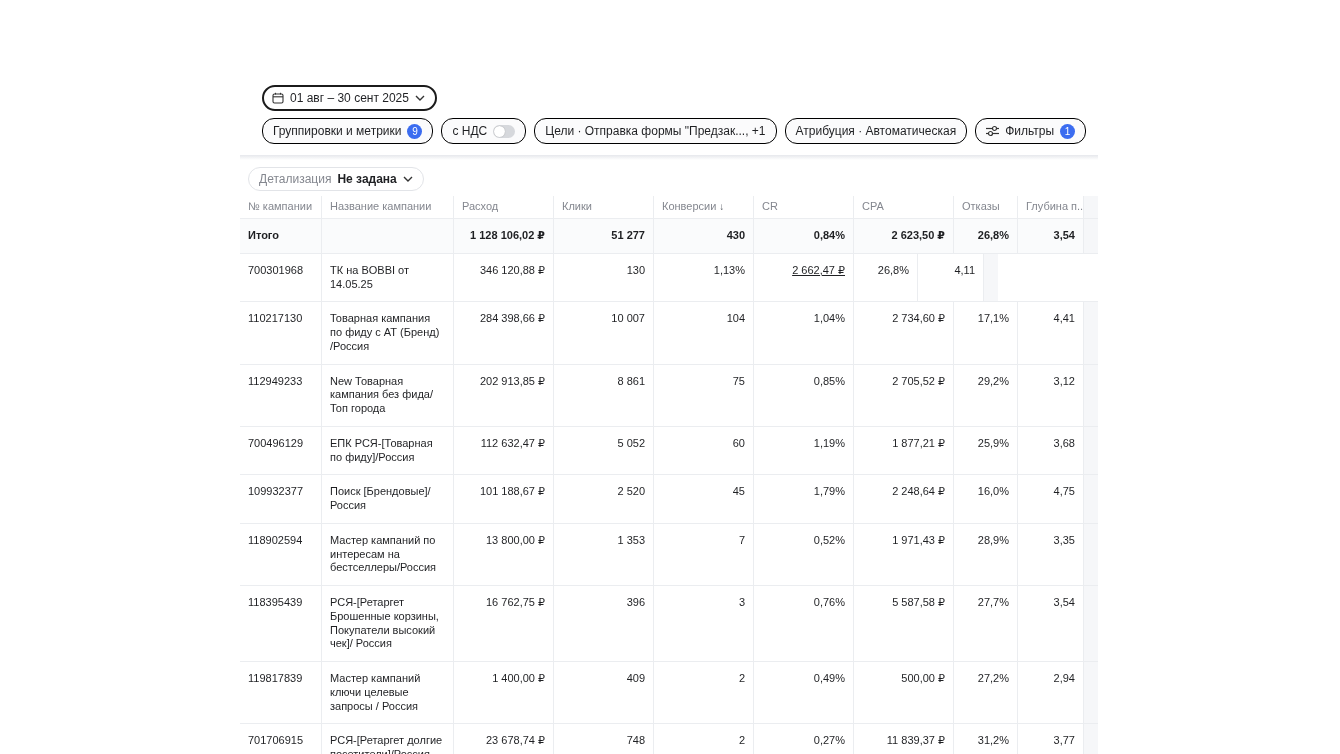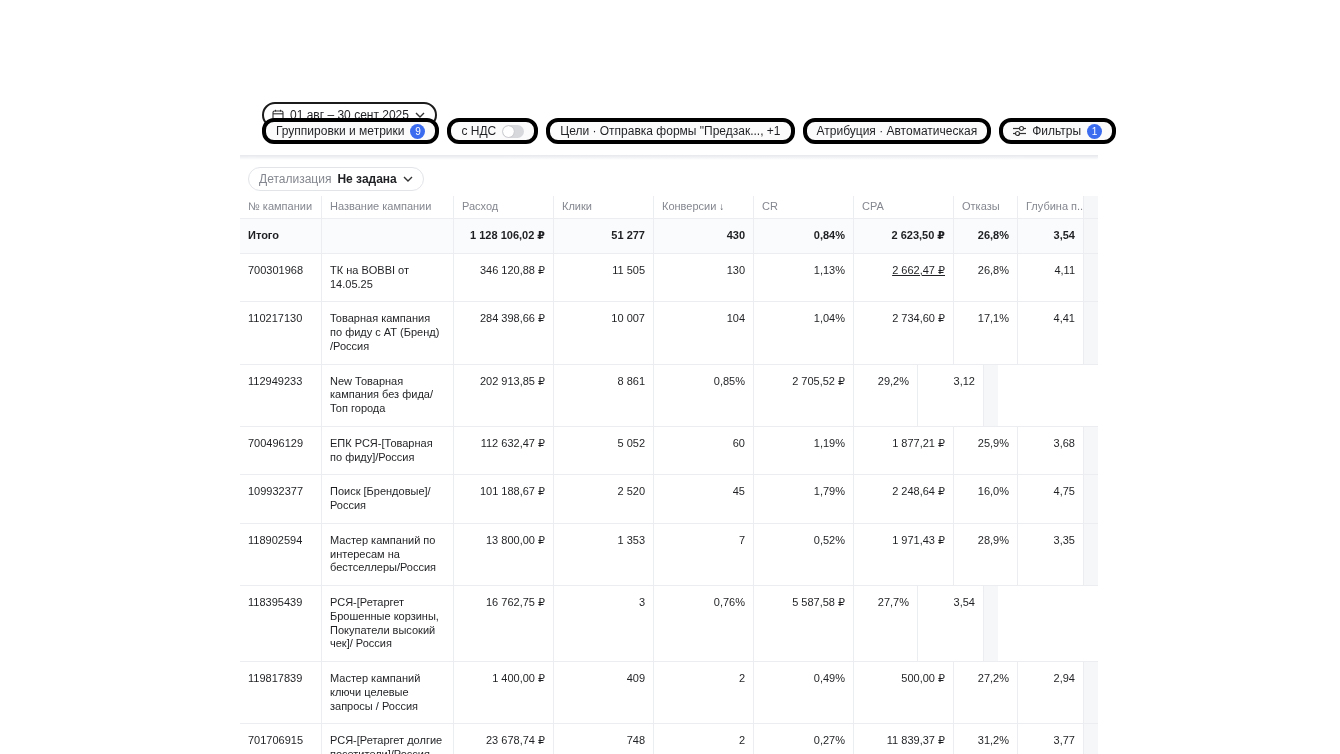--- a/index.html
+++ b/index.html
@@ -7,39 +7,39 @@
   body {
     background:#ffffff;
     font-family:"Liberation Sans","DejaVu Sans",sans-serif;
     color:var(--text,#1f2023);
     position:relative;
     overflow:hidden;
     font-size:12px;
   }
 
   
-  .toolbar-row1 { position:absolute; left:262px; top:102px; display:flex; align-items:center; gap:8px; }
+  .toolbar-row1 { position:absolute; left:262px; top:85px; display:flex; align-items:center; gap:8px; }
   .date-pill {
     display:flex; align-items:center; gap:6px;
     border:2px solid #1b1b1b; border-radius:14px;
     background:#fff; padding:3px 10px 3px 8px;
     font-size:12px; font-family:inherit; color:inherit; cursor:pointer; height:26px;
   }
   .quick-dates {
     display:flex; align-items:center; gap:14px;
     background:#eef0f3; border-radius:13px; padding:4px 12px; height:24px;
   }
   .qd-items { display:flex; align-items:center; gap:14px; }
   .qd-item { font-size:12px; color:#1f2023; cursor:pointer; white-space:nowrap; }
 
   
   .toolbar-row2 { position:absolute; left:262px; top:118px; display:flex; align-items:center; gap:8px; }
   .chip {
     display:flex; align-items:center; gap:6px;
-    background:#fbfbfc; border:4px solid #000000; border-radius:12px;
+    background:#fbfbfc; border:1px solid #000000; border-radius:12px;
     padding:4px 10px; font-size:12px; font-family:inherit; color:inherit;
     cursor:pointer; height:26px; white-space:nowrap;
   }
   .badge {
     min-width:15px; height:15px; border-radius:8px;
     background:var(--badge_blue,#3b6cf0); color:#fff;
     font-size:10px; line-height:15px; text-align:center; padding:0 3px;
   }
   .toggle {
     width:22px; height:13px; border-radius:7px;
@@ -200,21 +200,20 @@
         <div class="td align-right" style="width: 100px;">0,84%</div>
         <div class="td align-right" style="width: 100px;">2 623,50 ₽</div>
         <div class="td align-right" style="width: 64px;">26,8%</div>
         <div class="td align-right" style="width: 66px;">3,54</div>
         <div class="td sliver"></div>
       </div>
       <div class="tr">
         <div class="td align-left" style="width: 82px;">700301968</div>
         <div class="td align-left" style="width: 132px;">ТК на BOBBI от 14.05.25</div>
         <div class="td align-right" style="width: 100px;">346 120,88 ₽</div>
-        <div class="td align-right" style="width: 100px;">11 505</div>
         <div class="td align-right" style="width: 100px;">130</div>
         <div class="td align-right" style="width: 100px;">1,13%</div>
         <div class="td align-right" style="width: 100px; text-decoration: underline;">2 662,47 ₽</div>
         <div class="td align-right" style="width: 64px;">26,8%</div>
         <div class="td align-right" style="width: 66px;">4,11</div>
         <div class="td sliver"></div>
       </div>
       <div class="tr">
         <div class="td align-left" style="width: 82px;">110217130</div>
         <div class="td align-left" style="width: 132px;">Товарная кампания по фиду с АТ (Бренд) /Россия</div>
@@ -225,20 +224,21 @@
         <div class="td align-right" style="width: 100px;">2 734,60 ₽</div>
         <div class="td align-right" style="width: 64px;">17,1%</div>
         <div class="td align-right" style="width: 66px;">4,41</div>
         <div class="td sliver"></div>
       </div>
       <div class="tr">
         <div class="td align-left" style="width: 82px;">112949233</div>
         <div class="td align-left" style="width: 132px;">New Товарная кампания без фида/Топ города</div>
         <div class="td align-right" style="width: 100px;">202 913,85 ₽</div>
         <div class="td align-right" style="width: 100px;">8 861</div>
+        <div class="td align-right" style="width: 100px;">75</div>
         <div class="td align-right" style="width: 100px;">0,85%</div>
         <div class="td align-right" style="width: 100px;">2 705,52 ₽</div>
         <div class="td align-right" style="width: 64px;">29,2%</div>
         <div class="td align-right" style="width: 66px;">3,12</div>
         <div class="td sliver"></div>
       </div>
       <div class="tr">
         <div class="td align-left" style="width: 82px;">700496129</div>
         <div class="td align-left" style="width: 132px;">ЕПК РСЯ-[Товарная по фиду]/Россия</div>
         <div class="td align-right" style="width: 100px;">112 632,47 ₽</div>
@@ -271,20 +271,21 @@
         <div class="td align-right" style="width: 100px;">0,52%</div>
         <div class="td align-right" style="width: 100px;">1 971,43 ₽</div>
         <div class="td align-right" style="width: 64px;">28,9%</div>
         <div class="td align-right" style="width: 66px;">3,35</div>
         <div class="td sliver"></div>
       </div>
       <div class="tr">
         <div class="td align-left" style="width: 82px;">118395439</div>
         <div class="td align-left" style="width: 132px;">РСЯ-[Ретаргет Брошенные корзины, Покупатели высокий чек]/ Россия</div>
         <div class="td align-right" style="width: 100px;">16 762,75 ₽</div>
+        <div class="td align-right" style="width: 100px;">396</div>
         <div class="td align-right" style="width: 100px;">3</div>
         <div class="td align-right" style="width: 100px;">0,76%</div>
         <div class="td align-right" style="width: 100px;">5 587,58 ₽</div>
         <div class="td align-right" style="width: 64px;">27,7%</div>
         <div class="td align-right" style="width: 66px;">3,54</div>
         <div class="td sliver"></div>
       </div>
       <div class="tr">
         <div class="td align-left" style="width: 82px;">119817839</div>
         <div class="td align-left" style="width: 132px;">Мастер кампаний ключи целевые запросы / Россия</div>

